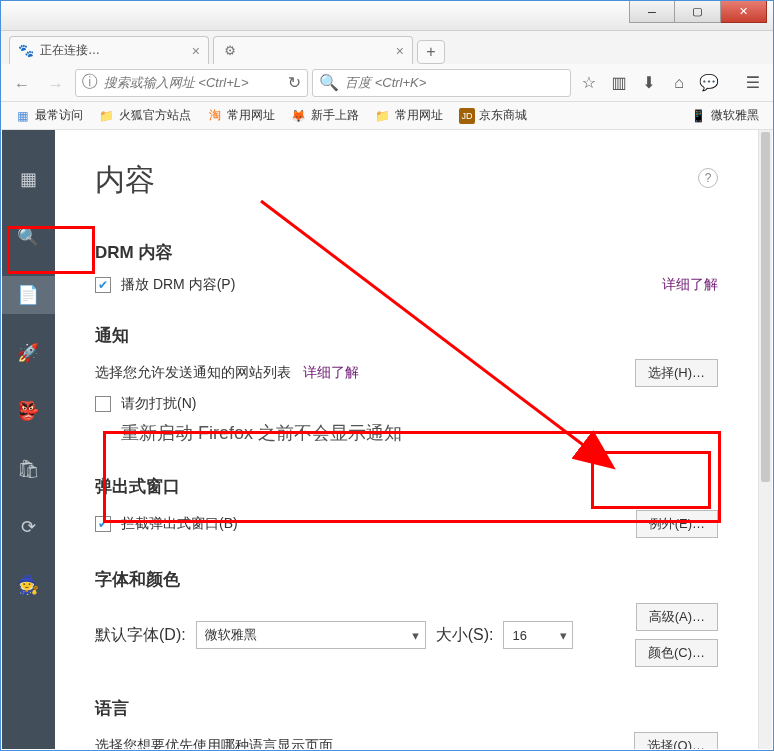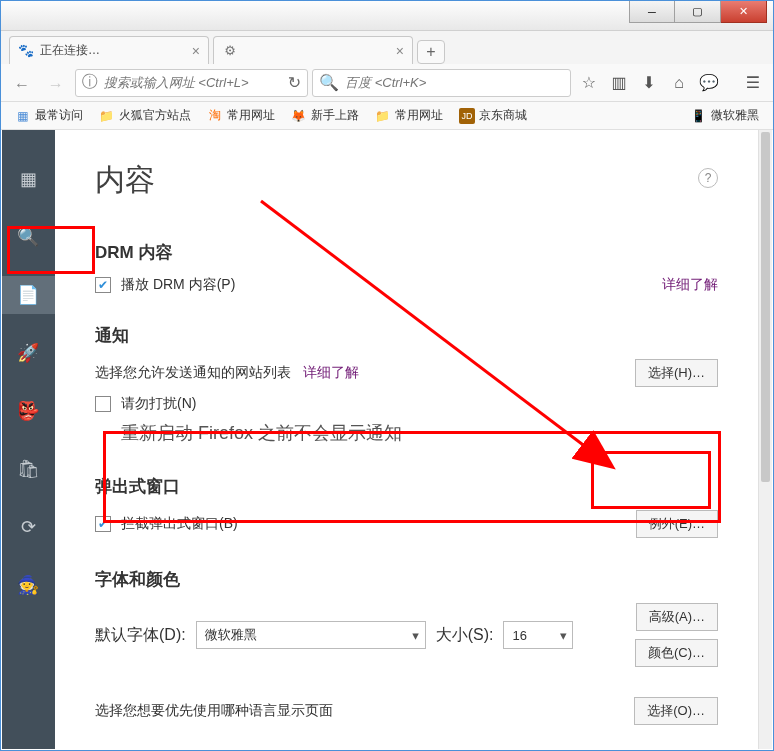--- a/index.html
+++ b/index.html
@@ -192,20 +192,21 @@
         <span>大小(S):</span>
         <span class="sel" style="width:70px">16</span>
         <div class="btncol">
           <button class="btn">高级(A)…</button>
           <button class="btn">颜色(C)…</button>
         </div>
       </div>
     </section>
 
     <section>
+      <h2>语言</h2>
       <div class="row">
         <span>选择您想要优先使用哪种语言显示页面</span>
         <button class="btn right-link">选择(O)…</button>
       </div>
     </section>
   </div>
 </div>
 
 <div class="scrollbar">
   <div class="thumb"></div>

